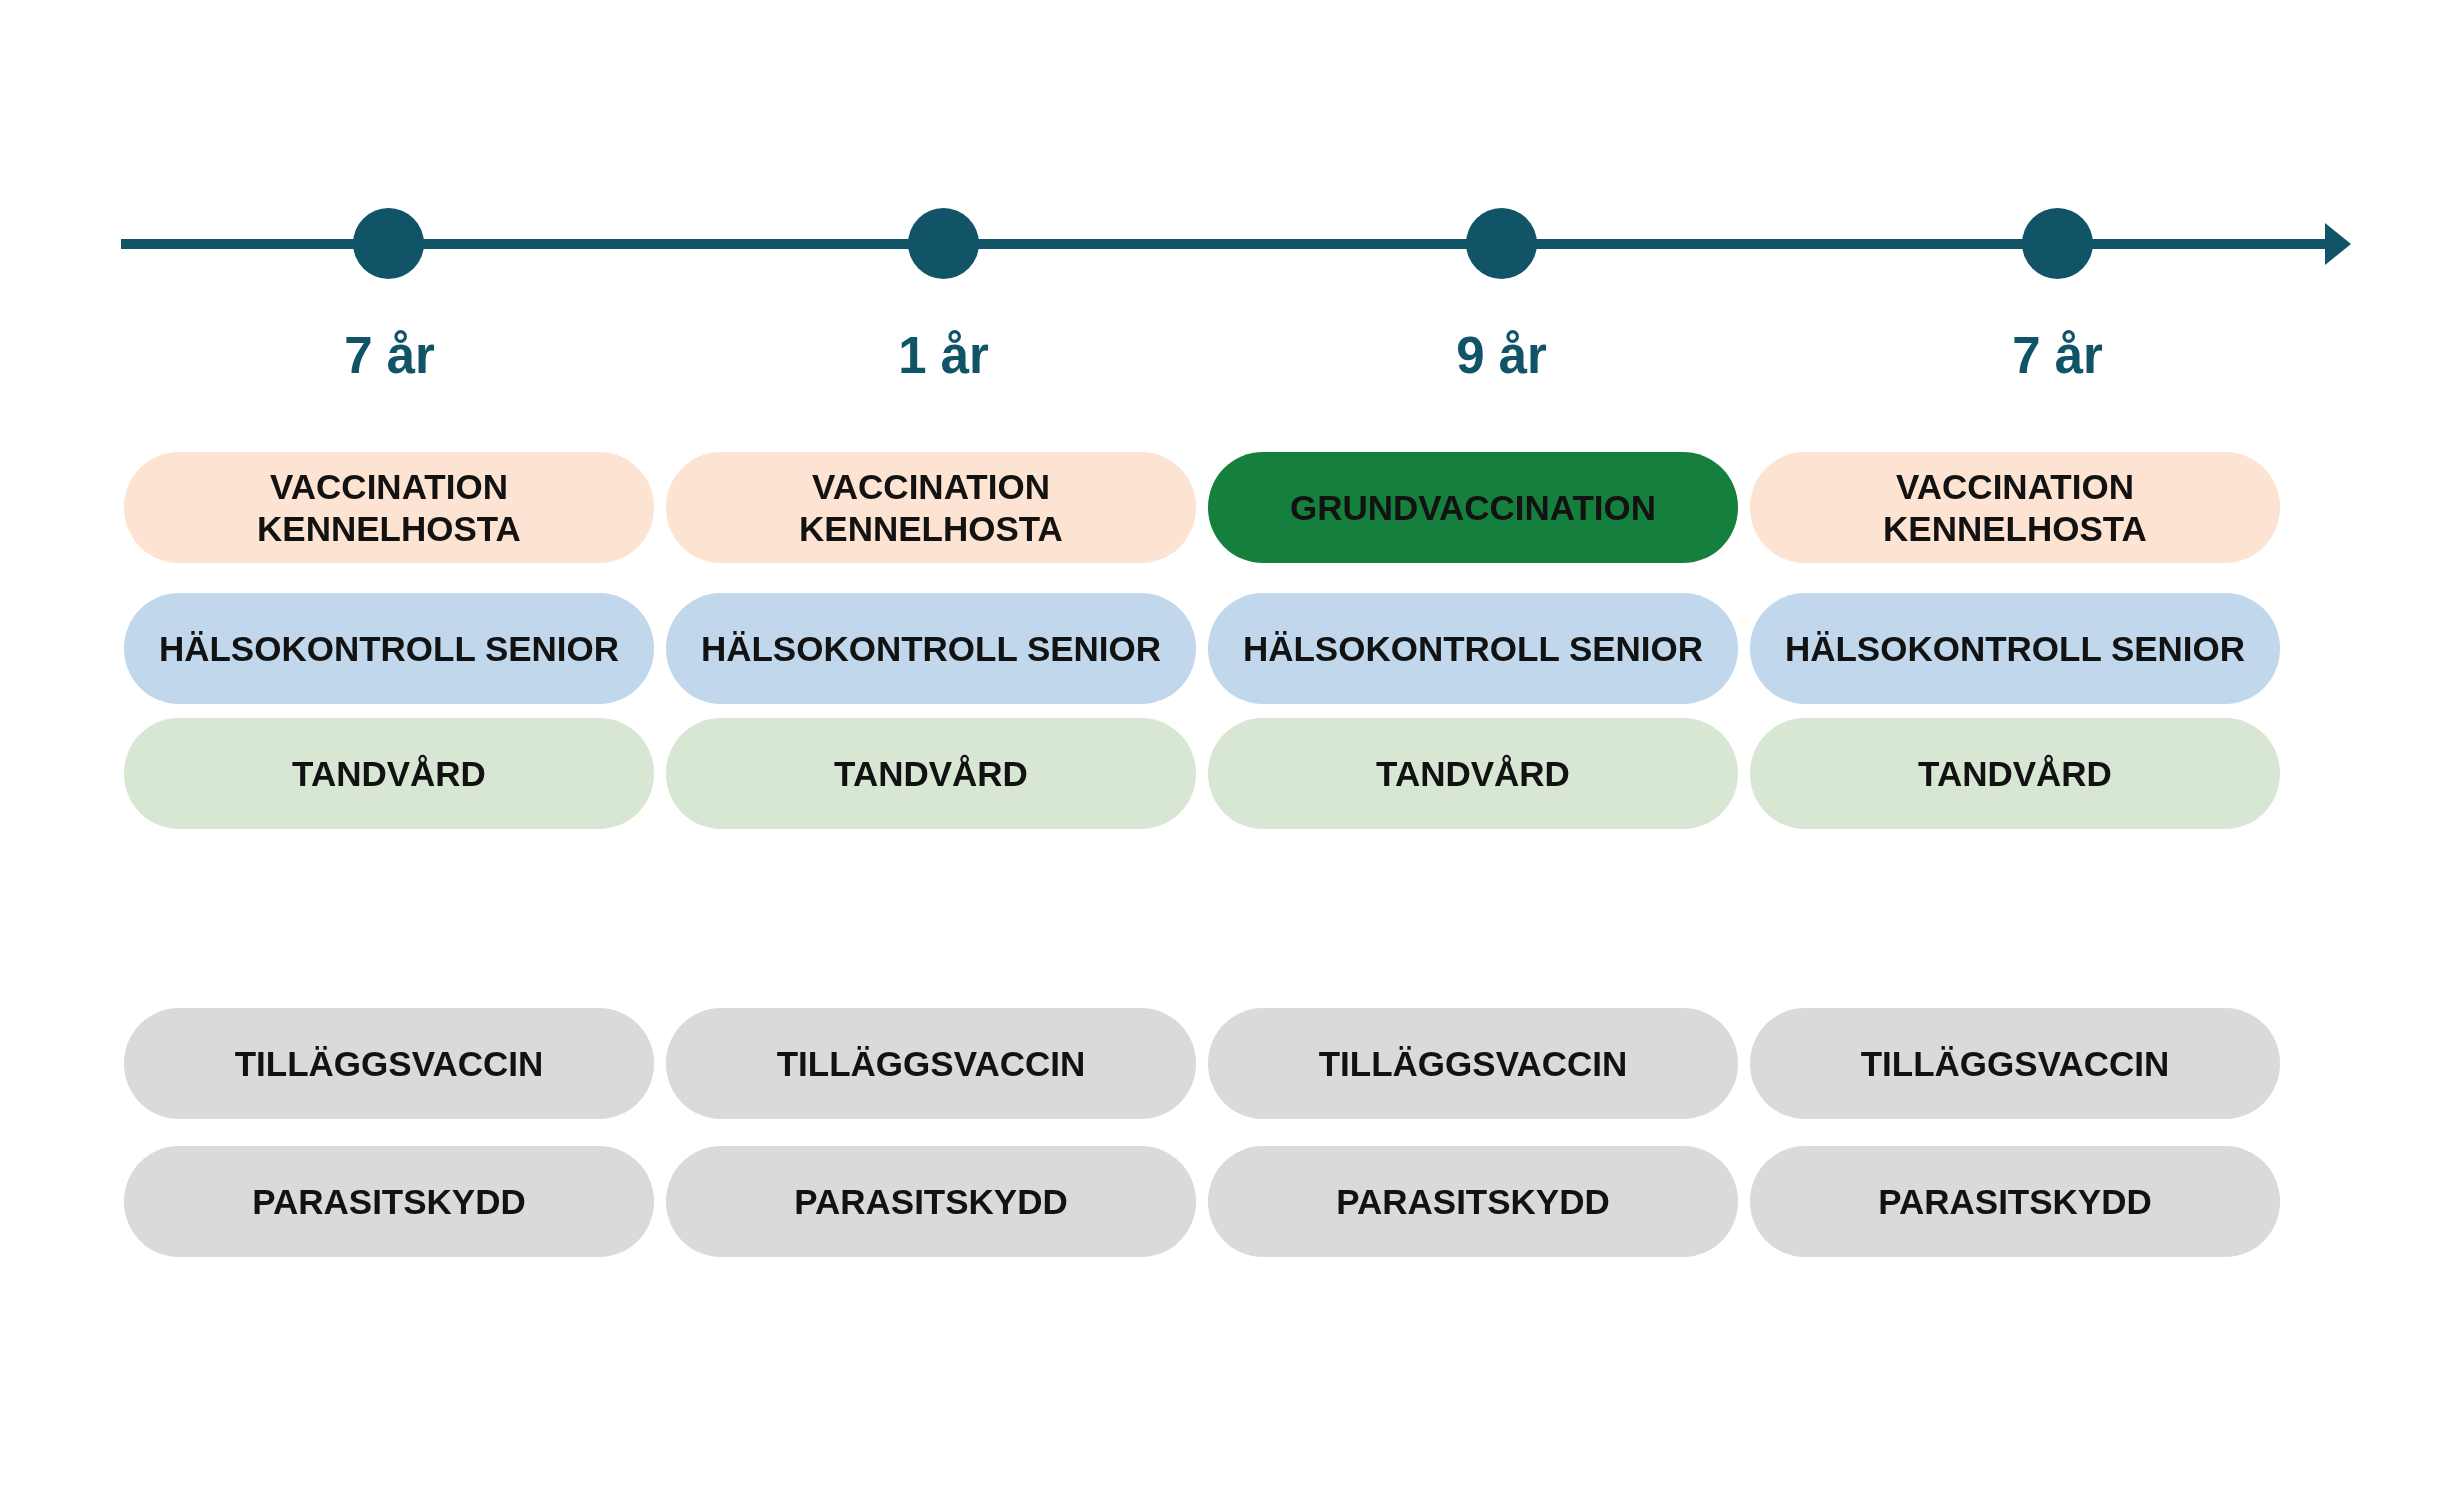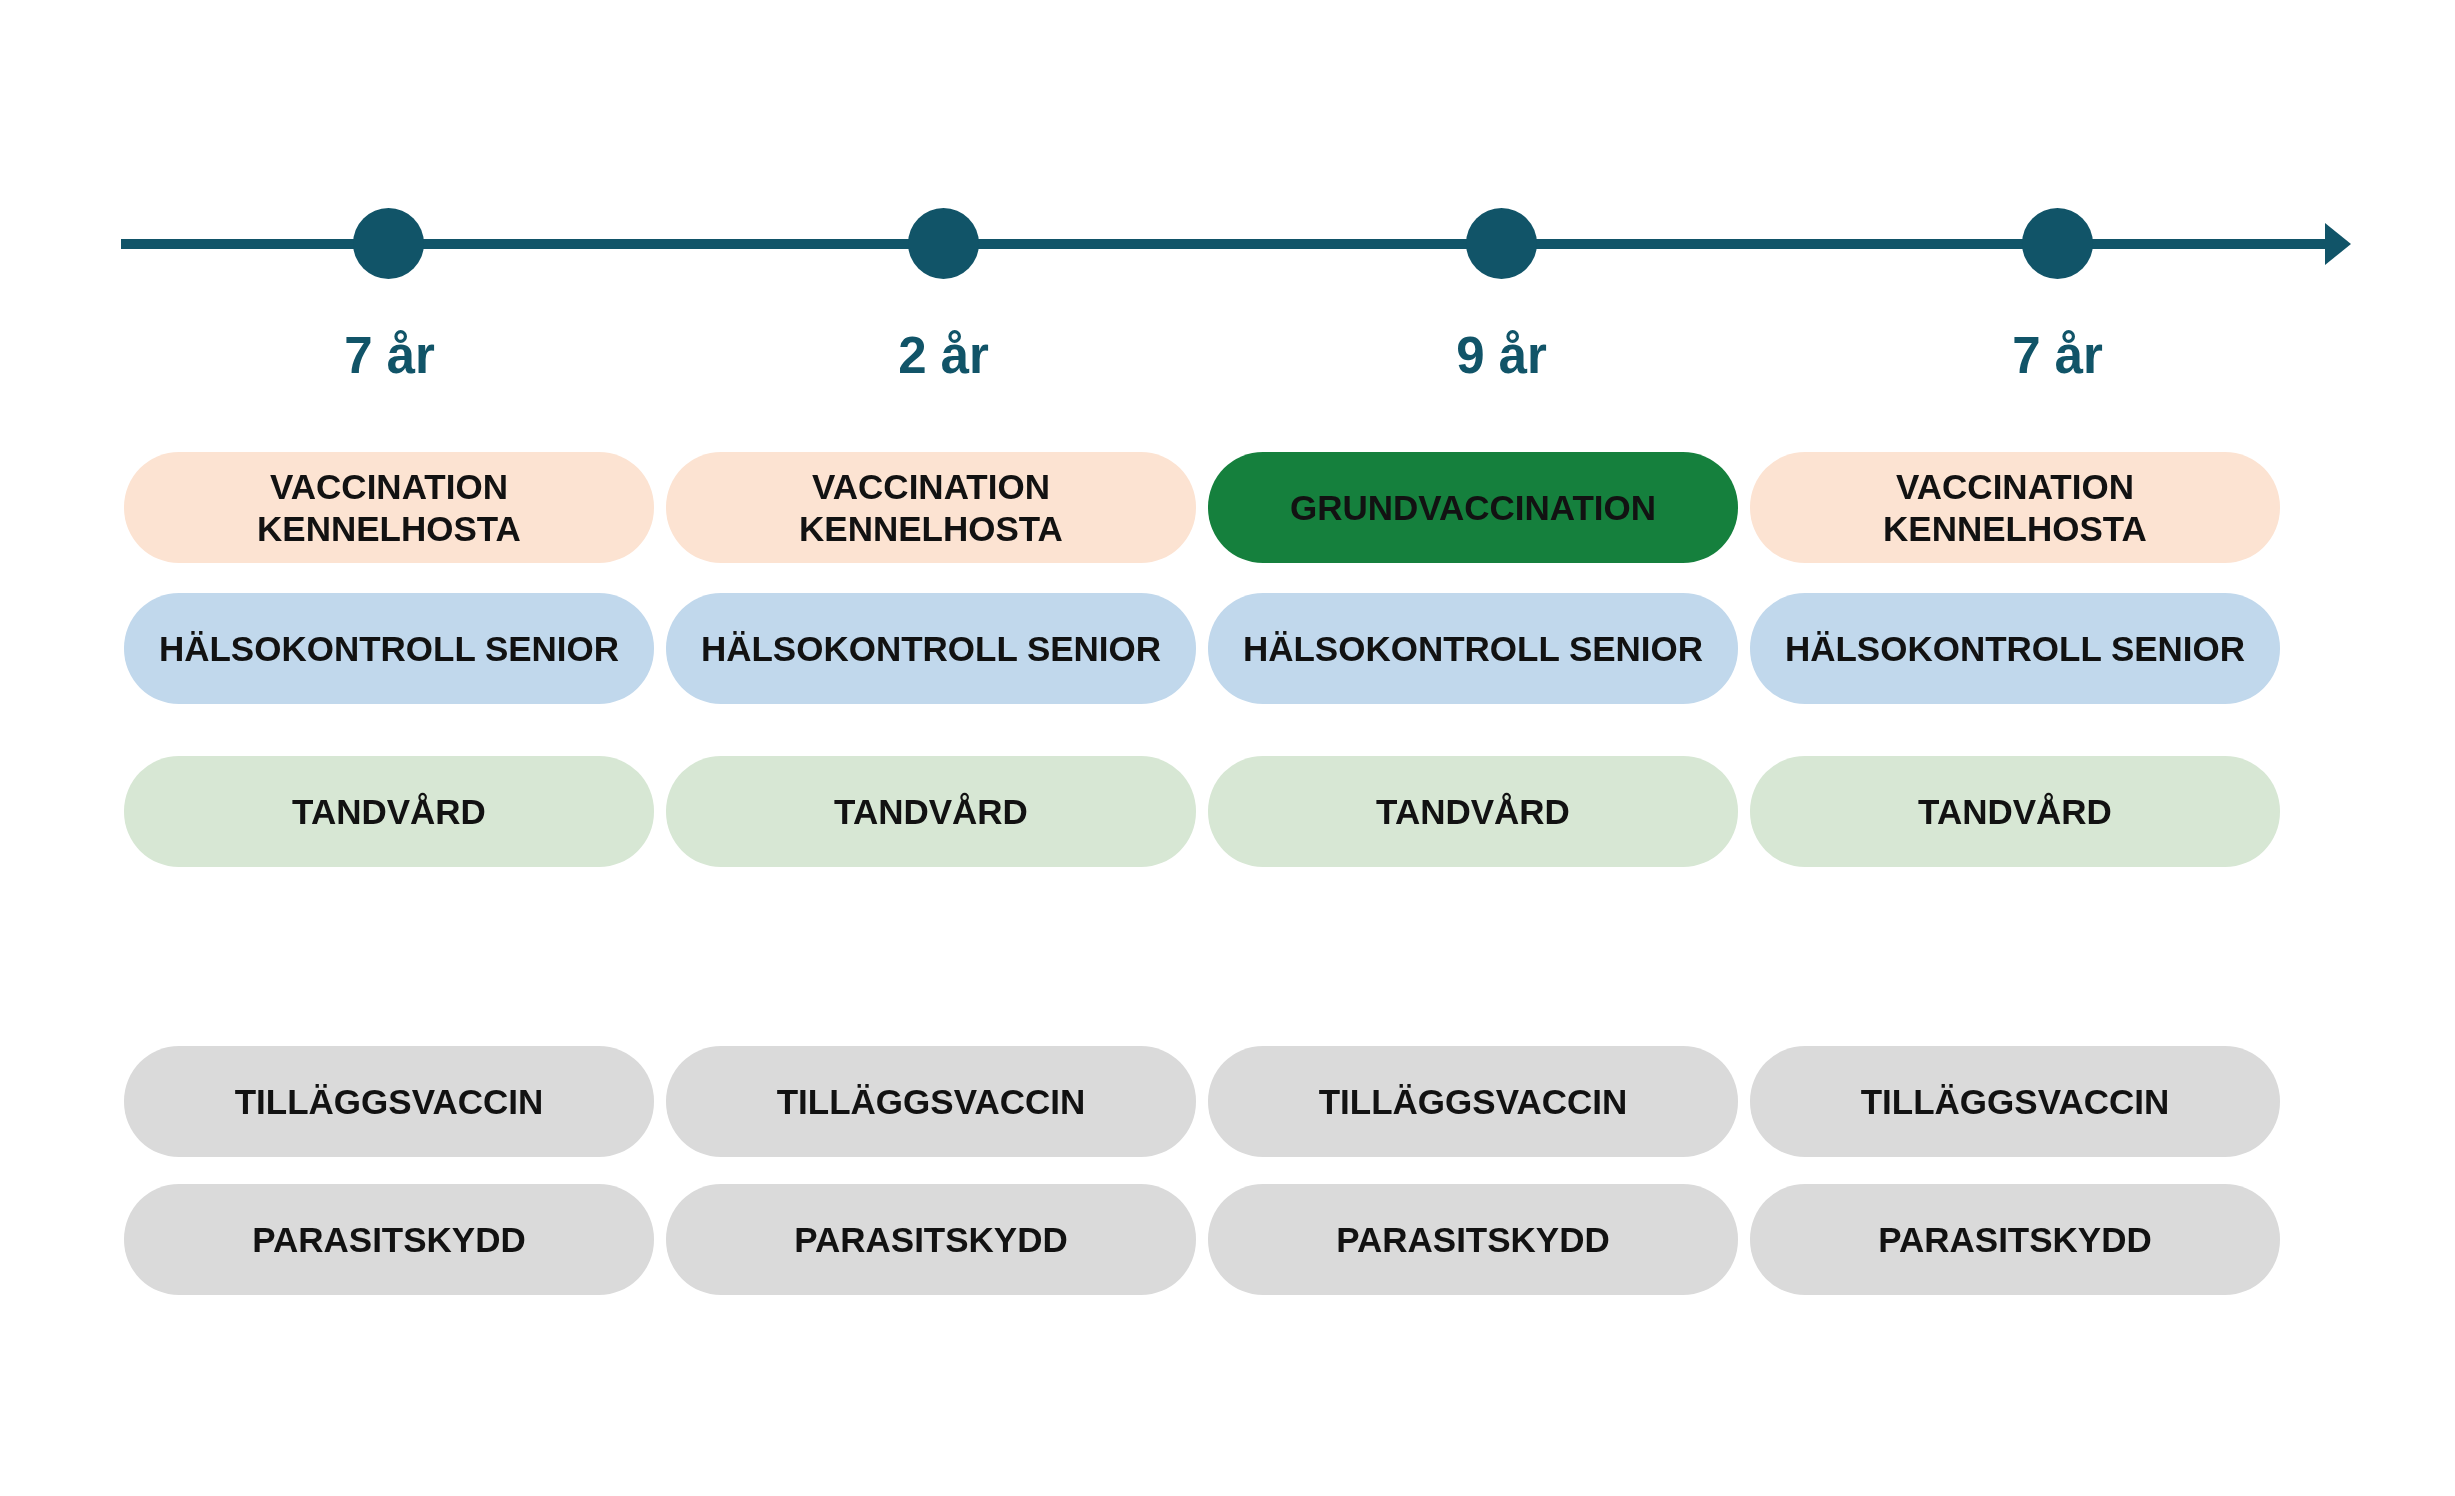--- a/index.html
+++ b/index.html
@@ -81,39 +81,39 @@
     justify-content: center;
     text-align: center;
     padding: 0 14px;
     box-sizing: border-box;
     font-size: 35px;
     font-weight: bold;
     line-height: 1.18;
     color: #121212;
   }
   .row-2 { margin-top: 30px; }
-  .row-3 { margin-top: 52px; }
+  .row-3 { margin-top: 14px; }
   .row-4 { margin-top: 179px; }
   .row-5 { margin-top: 27px; }
 </style>
 </head>
 <body>
 
 <div class="stage">
 
   <div class="tl-line" style="background-color: rgb(17, 84, 104);"></div>
   <div class="tl-arrow" style="border-left-color: rgb(17, 84, 104);"></div>
 
   <div class="tl-dot dot-1" style="background-color: rgb(17, 84, 104);"></div>
   <div class="tl-dot dot-2" style="background-color: rgb(17, 84, 104);"></div>
   <div class="tl-dot dot-3" style="background-color: rgb(17, 84, 104);"></div>
   <div class="tl-dot dot-4" style="background-color: rgb(17, 84, 104);"></div>
 
   <div class="age age-1" style="color: rgb(17, 84, 104);">7 år</div>
-  <div class="age age-2" style="color: rgb(17, 84, 104);">2 år</div>
+  <div class="age age-2" style="color: rgb(17, 84, 104);">1 år</div>
   <div class="age age-3" style="color: rgb(17, 84, 104);">9 år</div>
   <div class="age age-4" style="color: rgb(17, 84, 104);">7 år</div>
 
   <div class="grid">
 
     <div class="col">
       <div class="pill row-1" style="background-color: rgb(252, 227, 210);">VACCINATION KENNELHOSTA</div>
       <div class="pill row-2" style="background-color: rgb(193, 216, 236);">HÄLSOKONTROLL SENIOR</div>
       <div class="pill row-3" style="background-color: rgb(215, 231, 212);">TANDVÅRD</div>
       <div class="pill row-4" style="background-color: rgb(218, 218, 218);">TILLÄGGSVACCIN</div>

